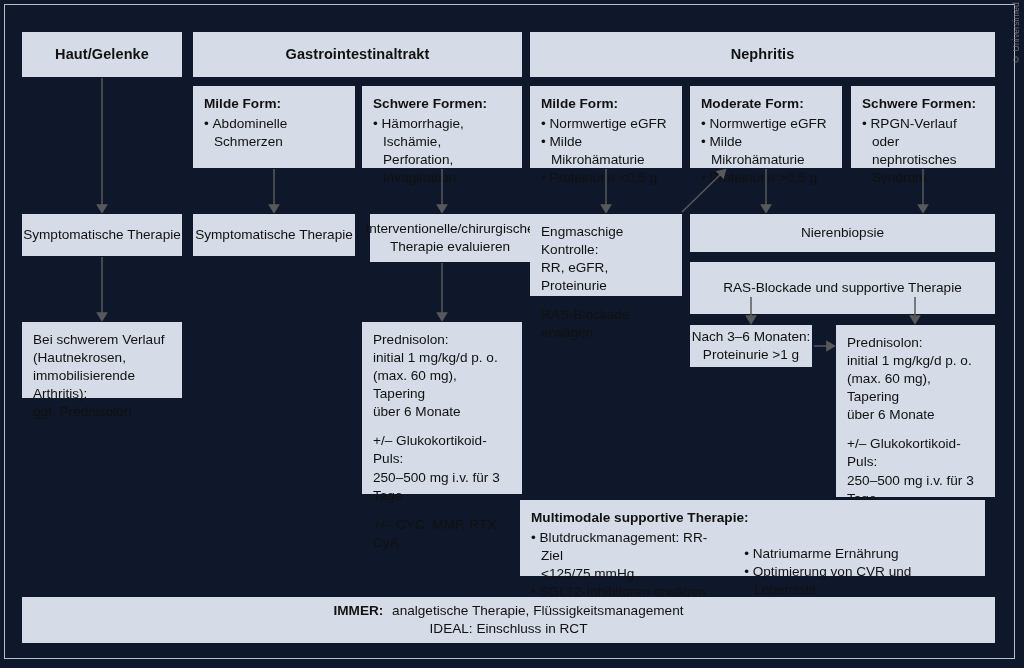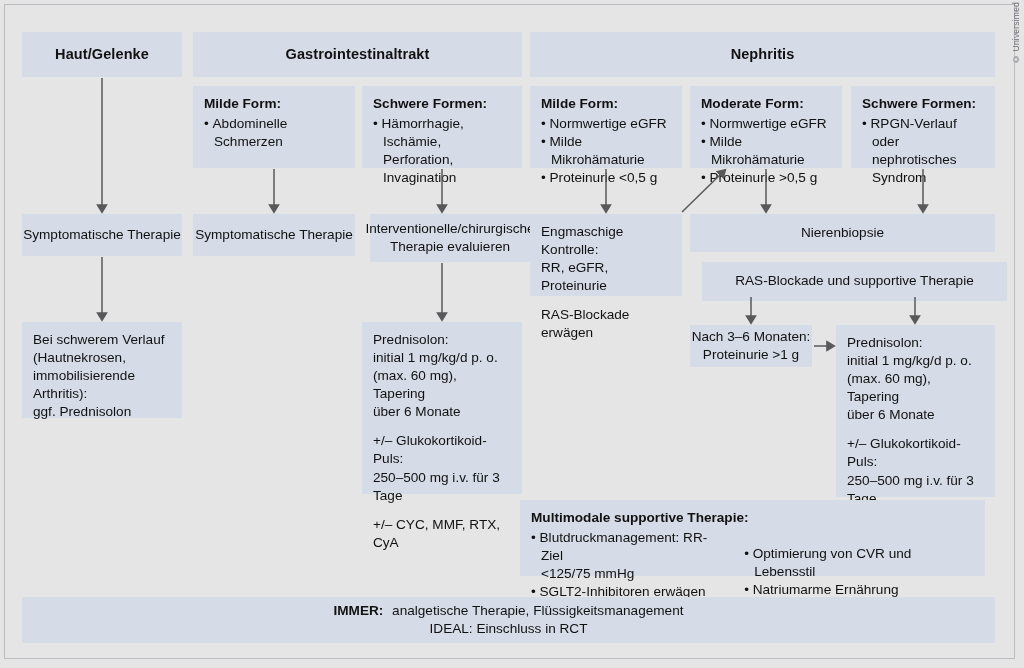--- a/index.html
+++ b/index.html
@@ -1,17 +1,17 @@
 <!DOCTYPE html>
 <html><head>
 <meta charset="utf-8">
 <style>
   html,body{margin:0;padding:0;background:#ffffff;}
   body{font-family:"Liberation Sans",sans-serif;}
-  #page{position:relative;width:1024px;height:668px;background:#e5e5e5;overflow:hidden;}
+  #page{position:relative;width:1024px;height:668px;background:#0f172a;overflow:hidden;}
   .frame{position:absolute;left:4px;top:4px;width:1011px;height:655px;border:1px solid #b9bcc0;box-sizing:border-box;}
   .box{position:absolute;background:#d5dce7;box-sizing:border-box;color:#111;line-height:1.33;}
   .hdr{display:flex;align-items:center;justify-content:center;font-weight:bold;font-size:14.5px;letter-spacing:.1px;}
   .ctr{display:flex;align-items:center;justify-content:center;text-align:left;font-size:13.6px;}
   .pad{padding:9px 11px 9px 11px;font-size:13.6px;}
   .ttl{font-weight:bold;display:block;margin-bottom:2px;}
   .li{display:block;padding-left:10px;text-indent:-10px;}
   .li::before{content:"\2022\00a0";}
   .gap{display:block;height:11px;}
   .ln{display:block;}
@@ -88,25 +88,25 @@
     <span class="ln">Engmaschige Kontrolle:</span>
     <span class="ln">RR, eGFR, Proteinurie</span>
     <span class="gap"></span>
     <span class="ln">RAS-Blockade erwägen</span>
   </div>
 
   <div class="box ctr" style="left:690px;top:214px;width:305px;height:38px;">
     <span>Nierenbiopsie</span>
   </div>
 
-  <div class="box ctr" style="left:690px;top:262px;width:305px;height:39px;margin-left:12px;">
+  <div class="box ctr" style="left:690px;top:262px;width:305px;height:52px;">
     <span>RAS-Blockade und supportive Therapie</span>
   </div>
 
-  <div class="box pad" style="left:22px;top:322px;width:160px;height:96px;">
+  <div class="box pad" style="left:22px;top:322px;width:160px;height:76px;">
     <span class="ln">Bei schwerem Verlauf</span>
     <span class="ln">(Hautnekrosen,</span>
     <span class="ln">immobilisierende Arthritis):</span>
     <span class="ln">ggf. Prednisolon</span>
   </div>
 
   <div class="box pad" style="left:362px;top:322px;width:160px;height:172px;">
     <span class="ln">Prednisolon:</span>
     <span class="ln">initial 1 mg/kg/d p. o.</span>
     <span class="ln">(max. 60 mg), Tapering</span>
@@ -137,22 +137,22 @@
 
   <div class="box pad" style="left:520px;top:500px;width:465px;height:76px;">
     <span class="ttl">Multimodale supportive Therapie:</span>
     <div class="two">
       <div>
         <span class="li">Blutdruckmanagement: RR-Ziel</span>
         <span class="ln" style="padding-left:10px;">&lt;125/75 mmHg</span>
         <span class="li">SGLT2-Inhibitoren erwägen</span>
       </div>
       <div style="padding-top:16px;">
+        <span class="li">Natriumarme Ernährung</span>
         <span class="li">Optimierung von CVR und Lebensstil</span>
-        <span class="li">Natriumarme Ernährung</span>
       </div>
     </div>
   </div>
 
   <div class="box" style="left:22px;top:597px;width:973px;height:46px;display:flex;flex-direction:column;align-items:center;justify-content:center;">
     <div style="font-size:13.6px;">
       <b>IMMER:</b>
       <span style="margin-left:5px;">analgetische Therapie, Flüssigkeitsmanagement</span>
     </div>
     <div style="font-size:13.6px;">IDEAL: Einschluss in RCT</div>

